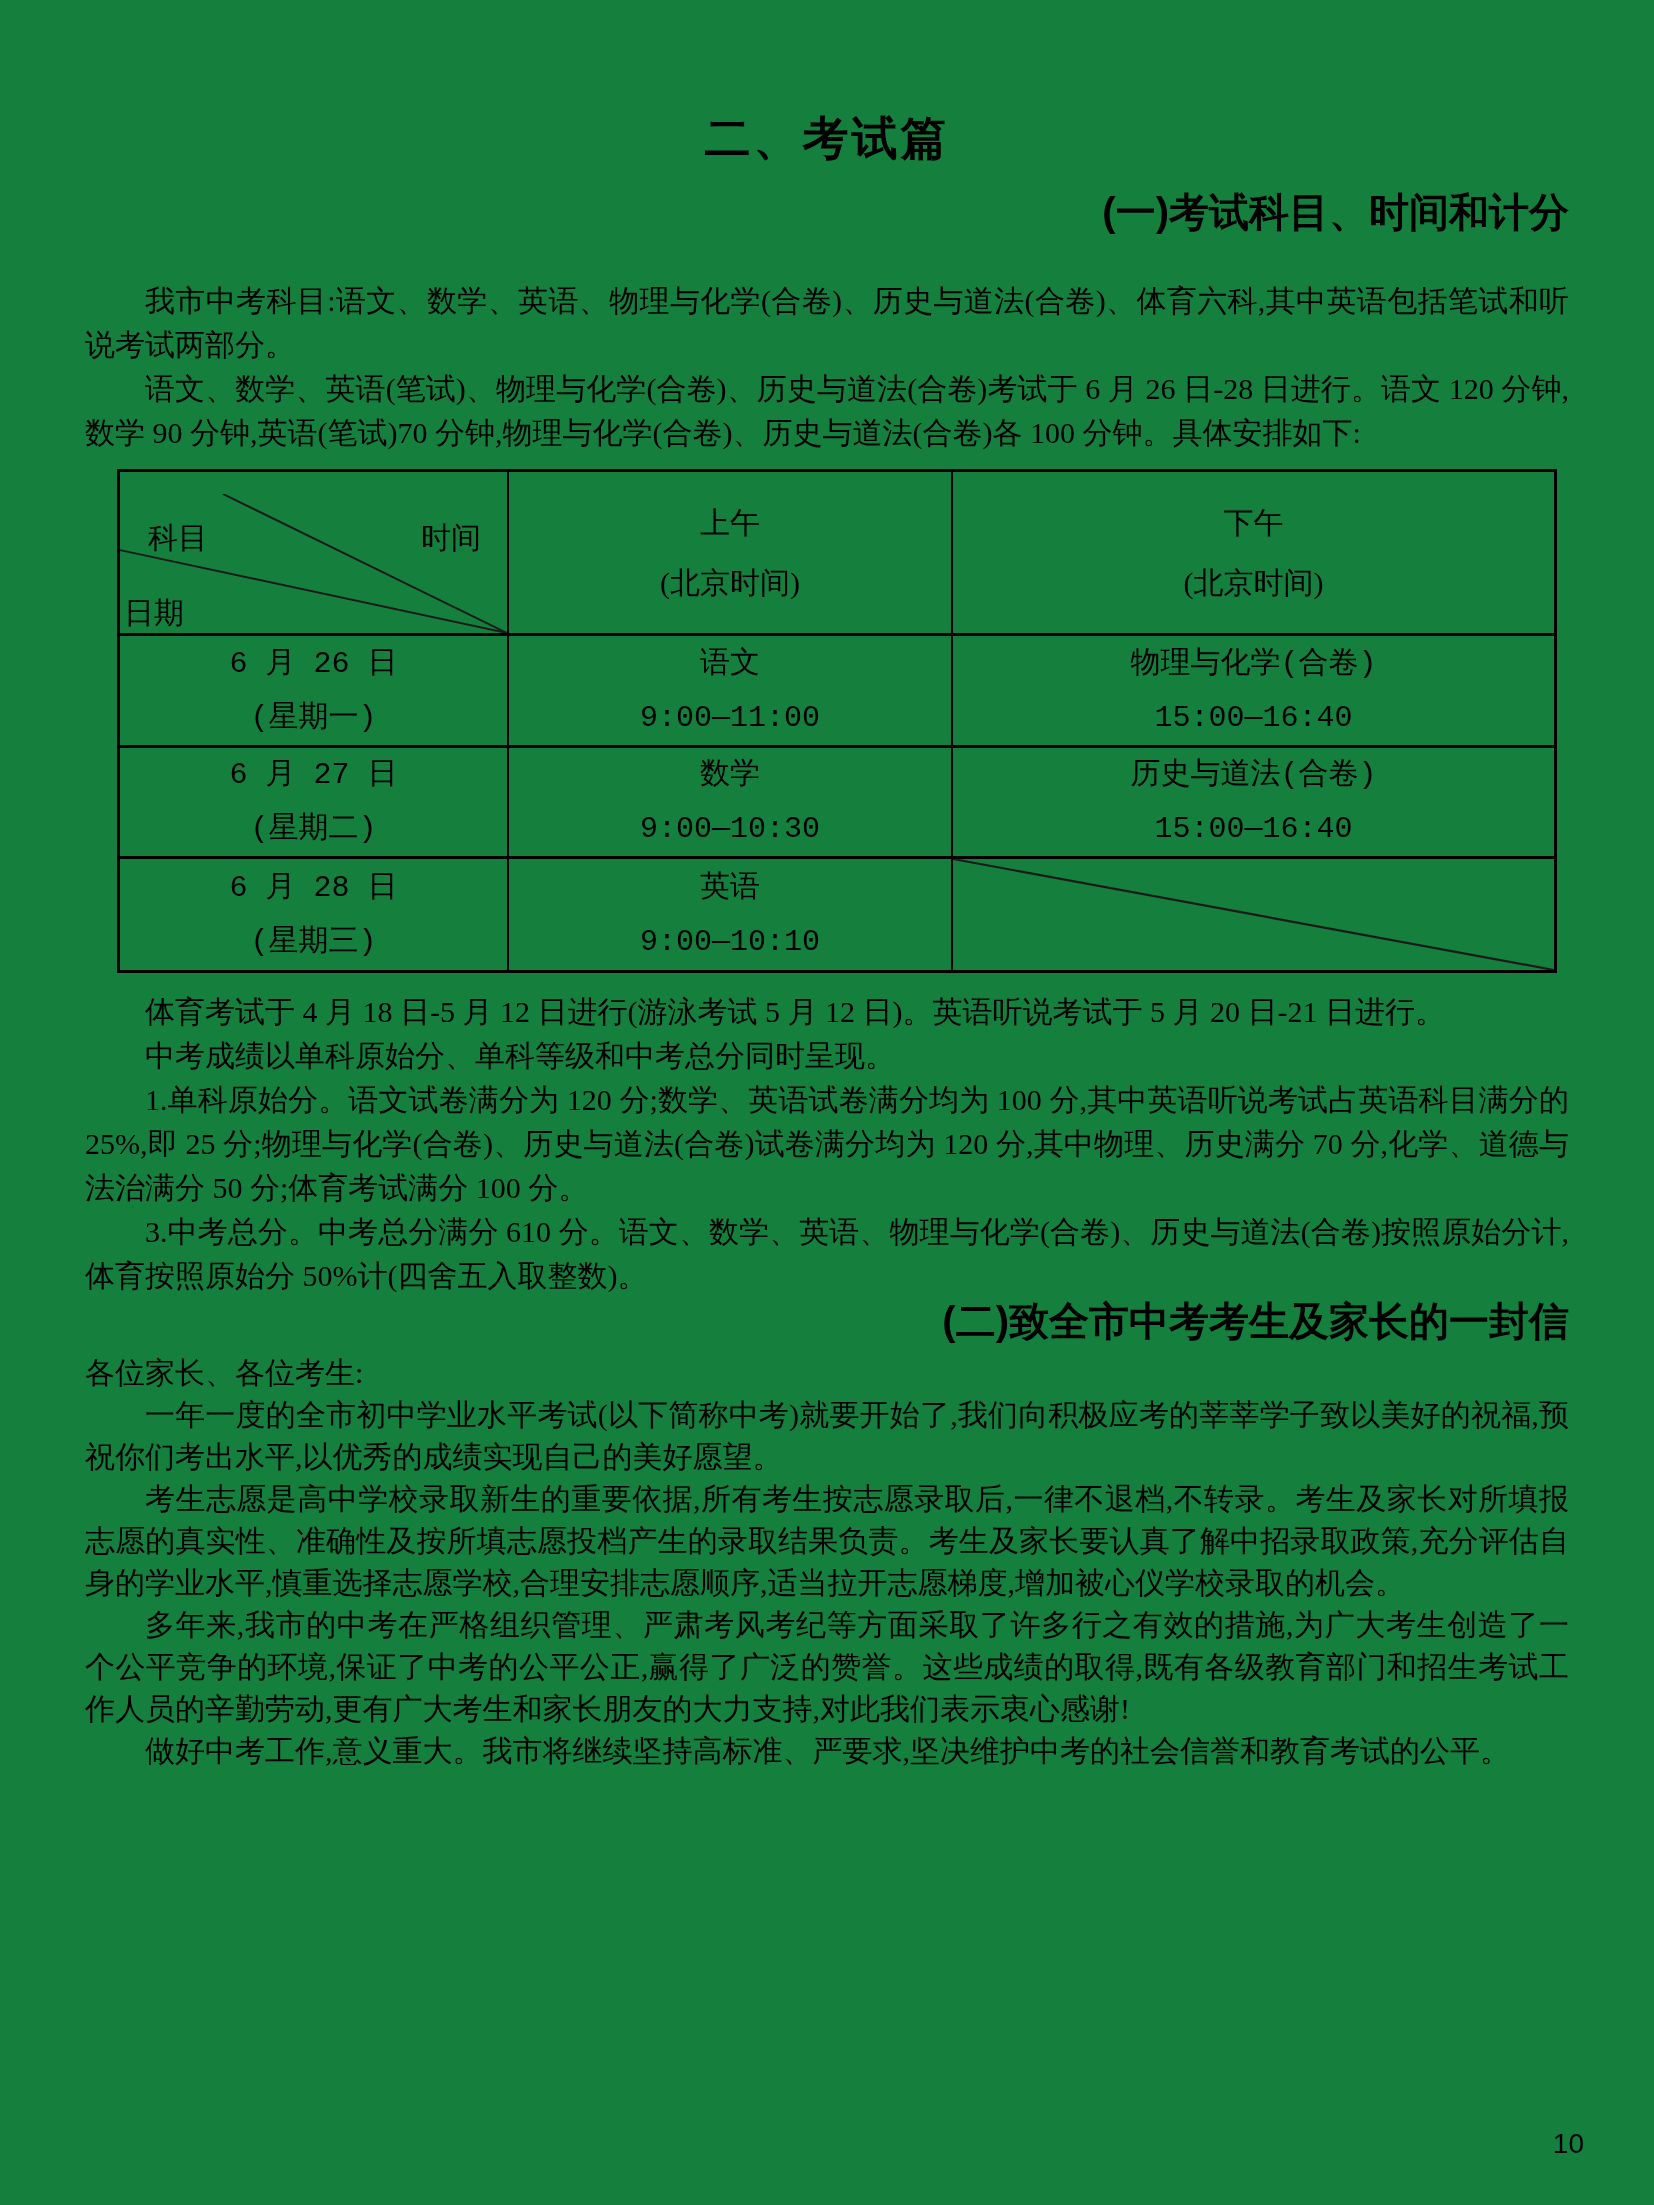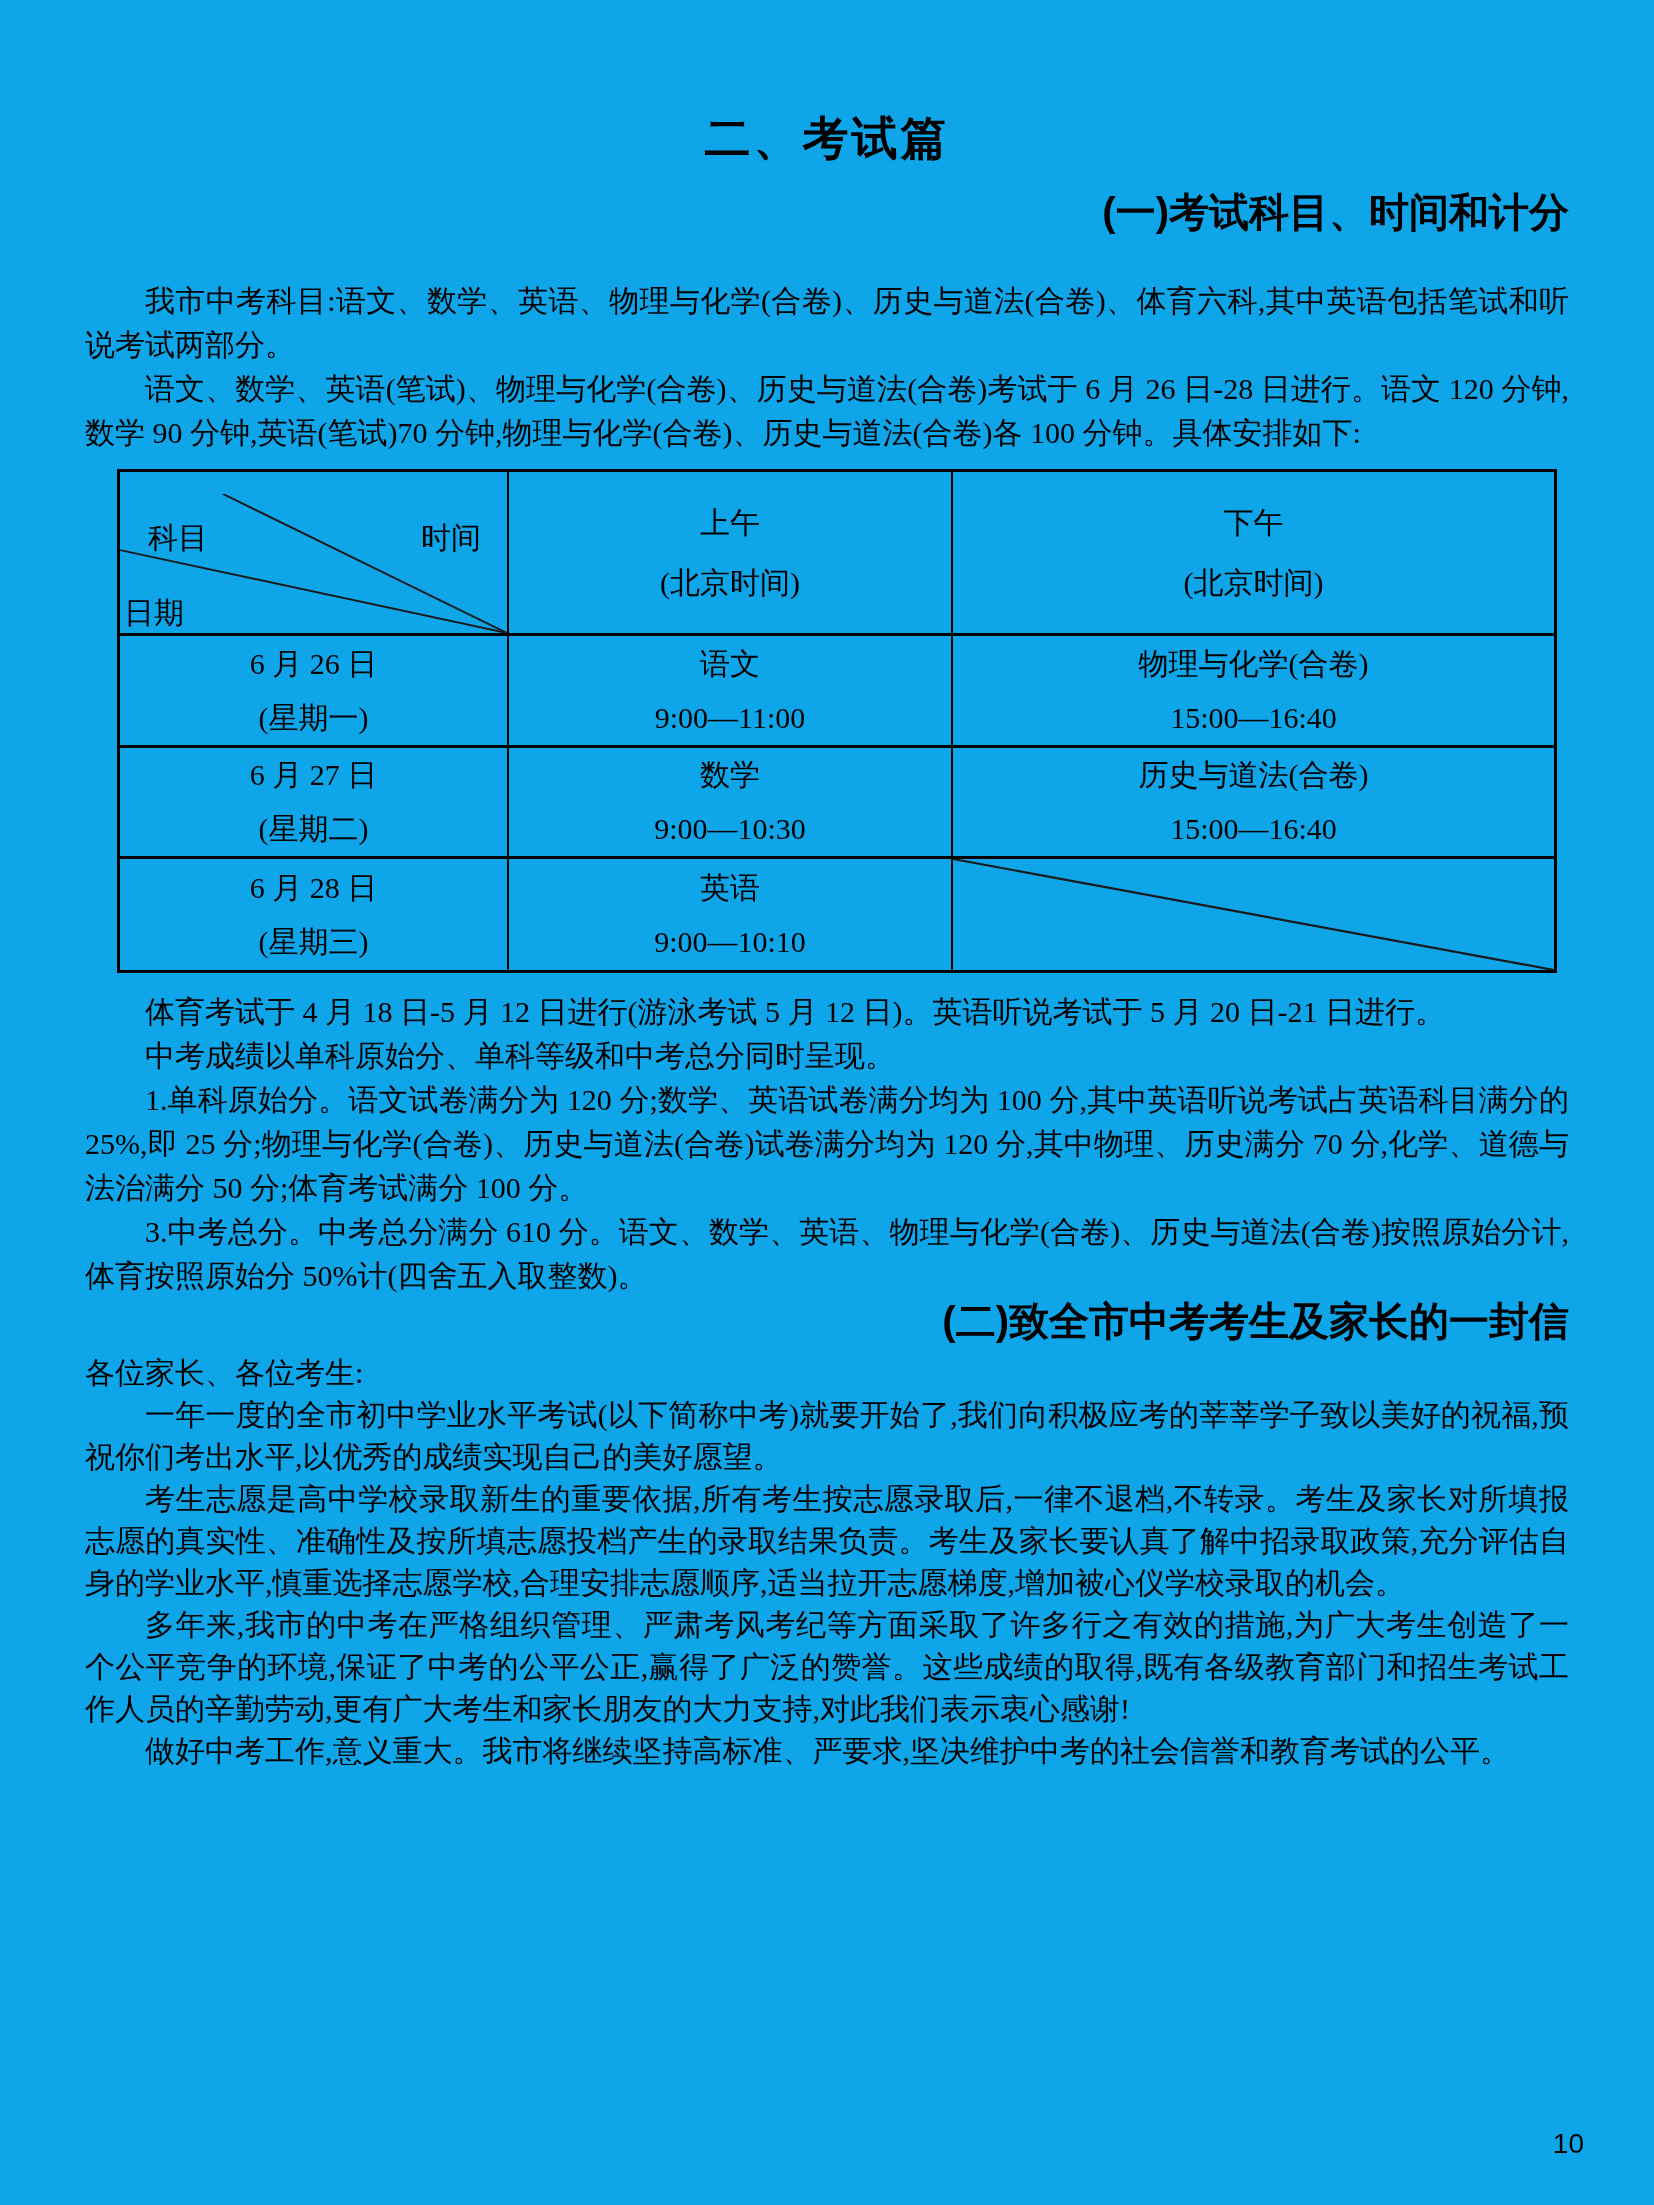--- a/index.html
+++ b/index.html
@@ -1,21 +1,21 @@
 <!DOCTYPE html>
 <html><head>
 <meta charset="utf-8">
 <style>
   * { margin: 0; padding: 0; box-sizing: border-box; }
   html, body { background: #ffffff; }
   .page {
     position: relative;
     width: 1654px;
     height: 2205px;
-    background: #0ea5e9;
+    background: #15803d;
     color: #000000;
     font-family: "Liberation Serif", "DejaVu Serif", serif;
     overflow: hidden;
   }
   .content { padding: 0 85px; }
 
   .main-title {
     padding-top: 112px;
     text-align: center;
     font-family: "Liberation Sans", "DejaVu Sans", sans-serif;
@@ -61,21 +61,21 @@
     position: relative;
     display: flex;
     flex-direction: column;
     align-items: center;
     justify-content: center;
     text-align: center;
     line-height: 40px;
   }
   .cell .line { display: block; }
   .head-cell { gap: 20px; }
-  .data-cell { gap: 14px; }
+  .data-cell { gap: 14px; font-family: Liberation Mono, monospace; }
   .col-2, .col-3 { border-left: 2px solid #000; }
   .r2, .r3, .r4 { border-top: 3px solid #000; }
 
   .corner { display: block; margin-top: 22px; }
   .corner .diag-svg, .pm-empty .diag-svg {
     position: absolute; left: 0; top: 0; width: 100%; height: 100%;
   }
   .corner-label { position: absolute; font-size: 30px; line-height: 32px; }
   .label-subject { left: 28px; top: 28px; }
   .label-time   { right: 26px; top: 28px; }

